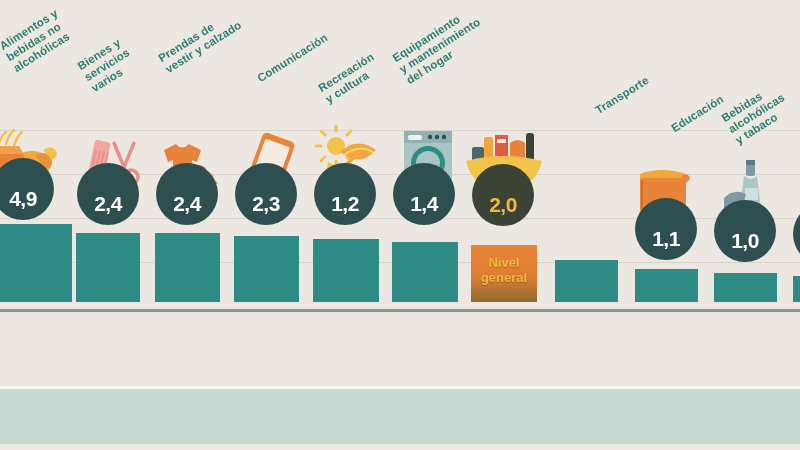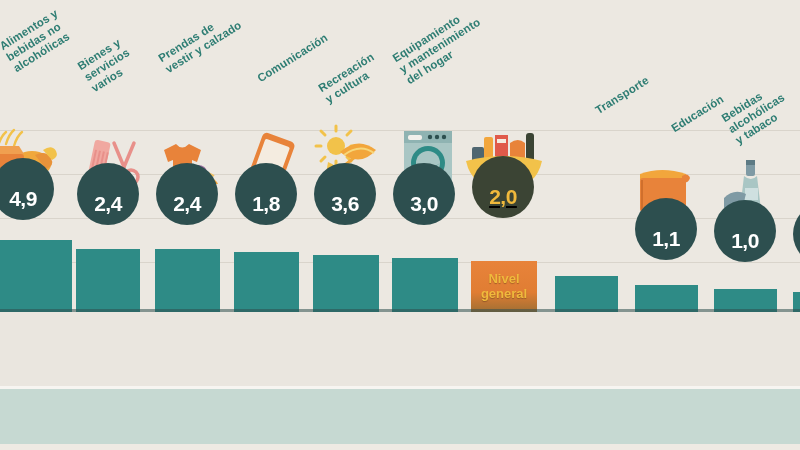--- a/index.html
+++ b/index.html
@@ -15,21 +15,21 @@
   .midband{position:absolute;left:0;top:312px;width:800px;height:74px;background:#eae6df;}
   .sep-line{position:absolute;left:0;width:800px;height:3px;background:#f7f5f1;}
   .footer-band{position:absolute;left:0;top:389px;width:800px;height:55px;background:#c6d9d2;}
   .footer-edge{position:absolute;left:0;top:444px;width:800px;height:6px;background:#eeeae3;}
 
   .gridline{position:absolute;left:0;width:800px;height:1px;background:#d9d4cb;}
 
   .baseline{position:absolute;left:0;top:309px;width:800px;height:3px;background:#2f4f4f;opacity:.55;}
 
   
-  .bar{position:absolute;bottom:132px;background:#2e8b86;}
+  .bar{position:absolute;bottom:148px;background:#2e8b86;}
   .bar.highlight{background:linear-gradient(180deg,#e8833a 0%,#e07d33 55%,#8d6b33 100%);}
   .bar-label{
     position:absolute;left:0;right:0;top:10px;
     text-align:center;color:#f0b93c;font-weight:bold;font-size:13px;line-height:15px;
     text-shadow:0 1px 1px rgba(0,0,0,.25);
   }
 
   
   .bubble{
     position:absolute;width:62px;height:62px;border-radius:50%;
@@ -151,21 +151,21 @@
   <div class="icon-art" style="left:230px;top:133px;">
     <svg width="80" height="70" viewBox="0 0 80 70">
       <g transform="rotate(20 38 34)">
         <rect x="22" y="2" width="34" height="56" rx="5" fill="#e8833a"></rect>
         <rect x="26" y="8" width="26" height="42" rx="2" fill="#f4ece0"></rect>
         <rect x="34" y="52" width="10" height="3" rx="1.5" fill="#f4ece0"></rect>
       </g>
     </svg>
   </div>
   <div class="bubble" style="left:235px;top:163px;">
-    <span class="val">1,8</span>
+    <span class="val">2,3</span>
   </div>
 
   <div class="icon-art" style="left:310px;top:128px;">
     <svg width="82" height="74" viewBox="0 0 82 74">
       <g fill="#f2c24a">
         <circle cx="26" cy="18" r="9"></circle>
         <g stroke="#f2c24a" stroke-width="3" stroke-linecap="round">
           <path d="M26 3 L26 -2"></path>
             <path d="M26 33 L26 38"></path>
           <path d="M11 18 L6 18"></path>
@@ -176,55 +176,55 @@
             <path d="M15 29 L11 33"></path>
         </g>
       </g>
       <path d="M24 46 L56 20" stroke="#f0a83c" stroke-width="3" stroke-linecap="round"></path>
       <path d="M30 24 q18 -16 36 -2 q-16 18 -36 2 Z" fill="#f2a63c"></path>
       <path d="M34 27 q16 -12 30 -2" stroke="#f7d77a" stroke-width="2" fill="none"></path>
       <path d="M18 34 q10 4 14 12 l-16 0 Z" fill="#f2c24a"></path>
     </svg>
   </div>
   <div class="bubble" style="left:314px;top:163px;">
-    <span class="val">3,6</span>
+    <span class="val">1,2</span>
   </div>
 
   <div class="icon-art" style="left:390px;top:127px;">
     <svg width="80" height="72" viewBox="0 0 80 72">
       <rect x="14" y="4" width="48" height="52" rx="4" fill="#a9c6c4"></rect>
       <rect x="14" y="4" width="48" height="12" fill="#8fb3b2"></rect>
       <g fill="#2d4f4f">
           <circle cx="40" cy="10" r="2.2"></circle>
           <circle cx="47" cy="10" r="2.2"></circle>
           <circle cx="54" cy="10" r="2.2"></circle>
         </g>
       <rect x="18" y="8" width="14" height="5" rx="2" fill="#f2f0eb"></rect>
       <circle cx="38" cy="36" r="17" fill="#2e8b86"></circle>
       <circle cx="38" cy="36" r="12" fill="#a9c6c4"></circle>
       <path d="M26 36 q12 10 24 0 q-12 12 -24 0 Z" fill="#2e8b86"></path>
     </svg>
   </div>
   <div class="bubble" style="left:393px;top:163px;">
-    <span class="val">3,0</span>
+    <span class="val">1,4</span>
   </div>
 
   <div class="icon-art" style="left:464px;top:133px;">
     <svg width="86" height="78" viewBox="0 0 86 78">
       <rect x="20" y="4" width="9" height="26" rx="2" fill="#f2a63c"></rect>
       <rect x="31" y="2" width="13" height="28" fill="#e05a4a"></rect>
       <rect x="33" y="6" width="9" height="4" fill="#f4ece0"></rect>
       <path d="M46 10 q8 -6 15 0 l0 20 l-15 0 Z" fill="#e8833a"></path>
       <rect x="62" y="0" width="8" height="30" rx="3" fill="#3b4434"></rect>
       <rect x="8" y="14" width="12" height="16" rx="2" fill="#4f6670"></rect>
       <path d="M2 28 q38 -10 76 0 q-6 28 -38 28 q-32 0 -38 -28 Z" fill="#f2c24a"></path>
       <path d="M20 44 q18 8 38 0" stroke="#e8b03a" stroke-width="2.5" fill="none"></path>
     </svg>
   </div>
-  <div class="bubble dark" style="left:472px;top:156px;text-decoration:underline;">
+  <div class="bubble dark" style="left:472px;top:164px;">
     <span class="val">2,0</span>
   </div>
 
 
   <div class="icon-art" style="left:630px;top:160px;">
     <svg width="80" height="64" viewBox="0 0 80 64">
       <path d="M10 14 q22 -8 46 0 l0 6 l-46 0 Z" fill="#f2a63c"></path>
       <rect x="10" y="18" width="46" height="34" rx="3" fill="#e8833a"></rect>
       <path d="M52 16 q6 -4 8 2 q-2 6 -8 4 Z" fill="#e8833a"></path>
       <path d="M12 20 l0 30" stroke="#d06f2c" stroke-width="2"></path>

